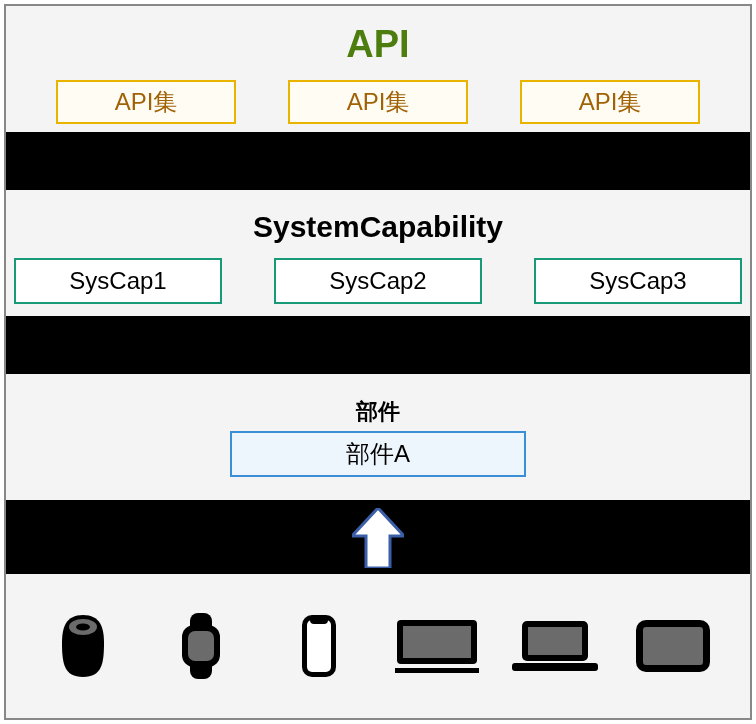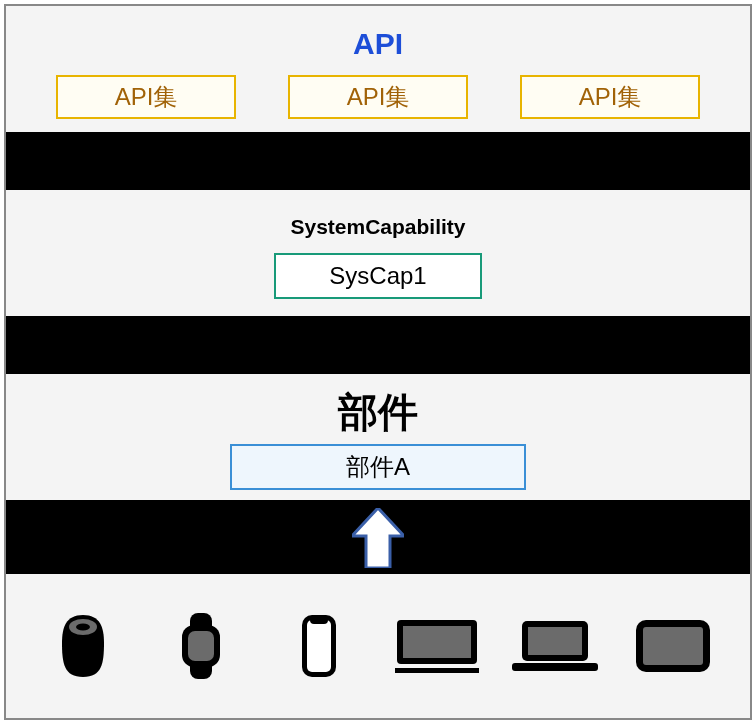--- a/index.html
+++ b/index.html
@@ -24,49 +24,49 @@
     width: 100%;
     display: flex;
     flex-direction: column;
     align-items: center;
     justify-content: center;
   }
   .spacer { background: #000; width: 100%; }
 
   
   .layer-api { height: 126px; }
-  .layer-api .title { font-size: 30px; font-weight: 700; color: #1d4ed8; margin-top: 8px; }
+  .layer-api .title { font-size: 38px; font-weight: 700; color: #4d7c0f; margin-top: 8px; }
   .row { display: flex; gap: 52px; margin-top: 14px; }
   .api-box {
     width: 180px; height: 44px;
     border: 2px solid #e8b400;
     background: #fffdf3;
     display: flex; align-items: center; justify-content: center;
     font-size: 24px; color: #a16207;
   }
 
   
   .sp1 { height: 58px; }
 
   
   .layer-sc { height: 126px; }
-  .layer-sc .title { font-size: 21px; font-weight: 700; color: #000; margin-top: 8px; }
+  .layer-sc .title { font-size: 30px; font-weight: 700; color: #000; margin-top: 8px; }
   .sc-box {
     width: 208px; height: 46px;
     border: 2px solid #189a79;
     background: #fff;
     display: flex; align-items: center; justify-content: center;
     font-size: 24px; color: #000;
   }
 
   .sp2 { height: 58px; }
 
   
   .layer-part { height: 126px; }
-  .layer-part .title { font-size: 40px; font-weight: 700; color: #000; margin-top: 0; }
+  .layer-part .title { font-size: 22px; font-weight: 700; color: #000; margin-top: 0; }
   .part-row { display: flex; gap: 42px; margin-top: 4px; }
   .part-box {
     width: 296px; height: 46px;
     border: 2px solid #3a8fd6;
     background: #eef6fd;
     display: flex; align-items: center; justify-content: center;
     font-size: 24px; color: #000;
   }
 
   
@@ -99,20 +99,22 @@
       <div class="api-box">API集</div>
     </div>
   </div>
 
   <div class="spacer sp1"></div>
 
   <div class="layer layer-sc">
     <div class="title">SystemCapability</div>
     <div class="row">
       <div class="sc-box">SysCap1</div>
+      <div class="sc-box">SysCap2</div>
+      <div class="sc-box">SysCap3</div>
     </div>
   </div>
 
   <div class="spacer sp2"></div>
 
   <div class="layer layer-part">
     <div class="title">部件</div>
     <div class="part-row">
       <div class="part-box">部件A</div>
     </div>

